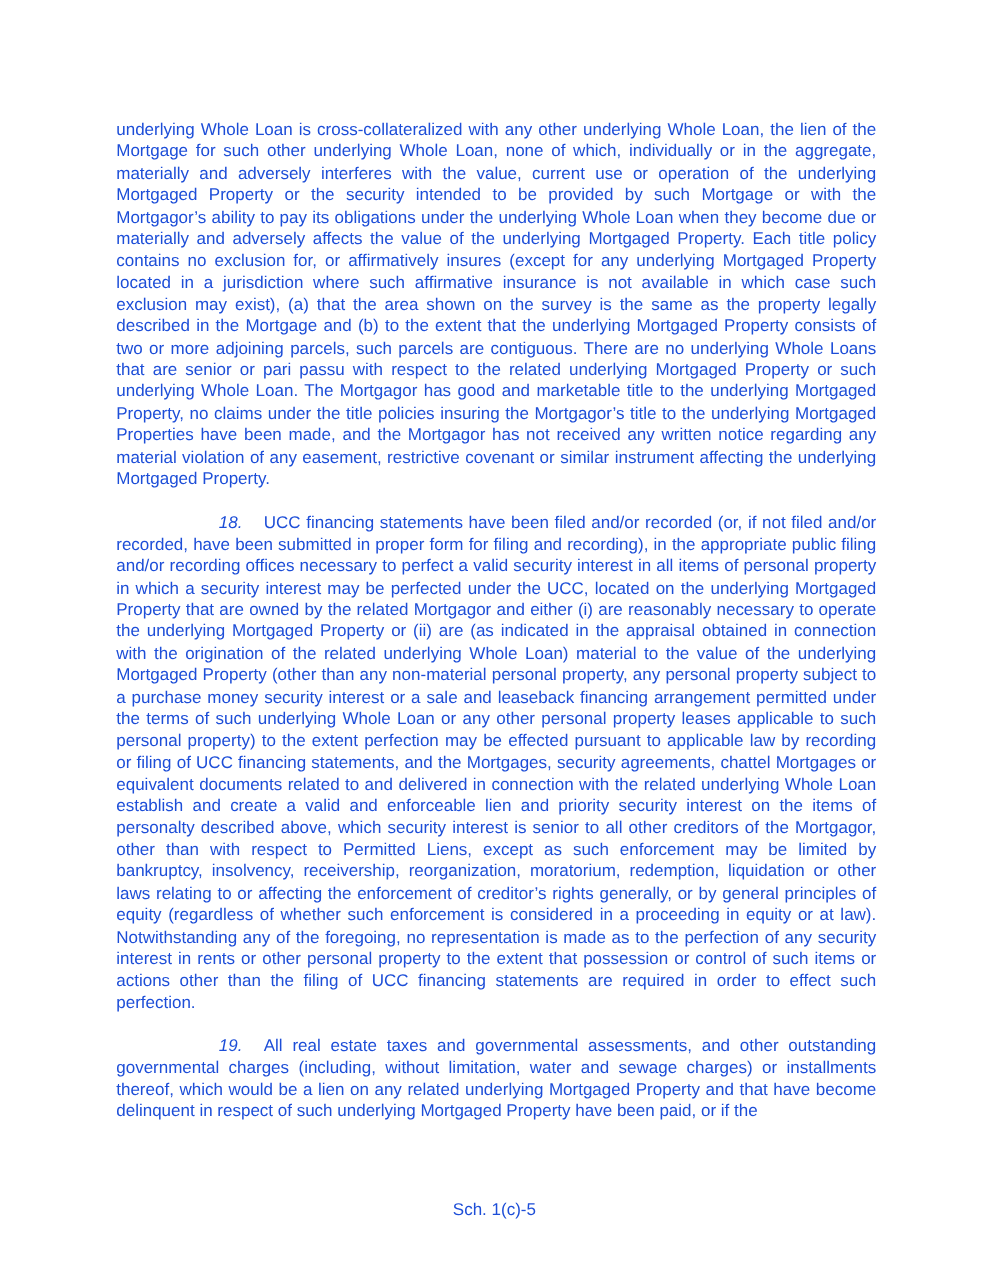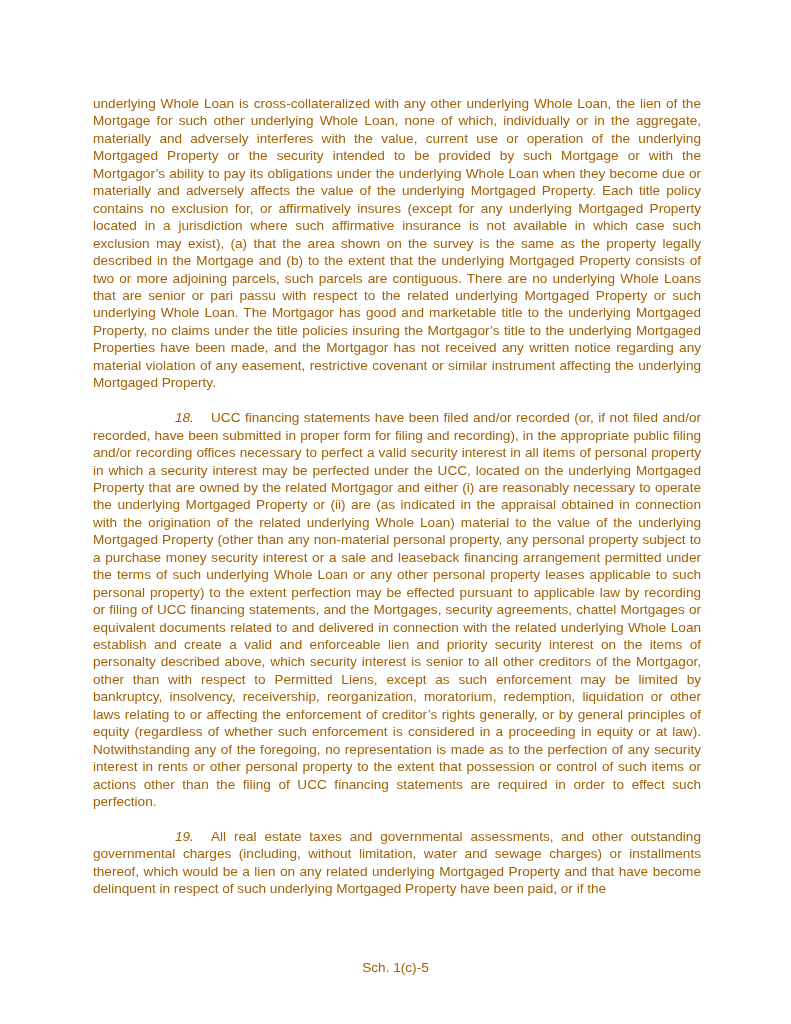--- a/index.html
+++ b/index.html
@@ -7,21 +7,21 @@
     padding: 0;
     background: #ffffff;
   }
   .page {
     position: relative;
     width: 791px;
     height: 1024px;
     background: #ffffff;
     overflow: hidden;
     font-family: "Liberation Sans", sans-serif;
-    color: #a16207;
+    color: #1d4ed8;
   }
   .content {
     position: absolute;
     left: 93px;
     top: 95px;
     width: 608px;
     font-size: 13.6px;
     line-height: 17.45px;
     text-align: justify;
   }

